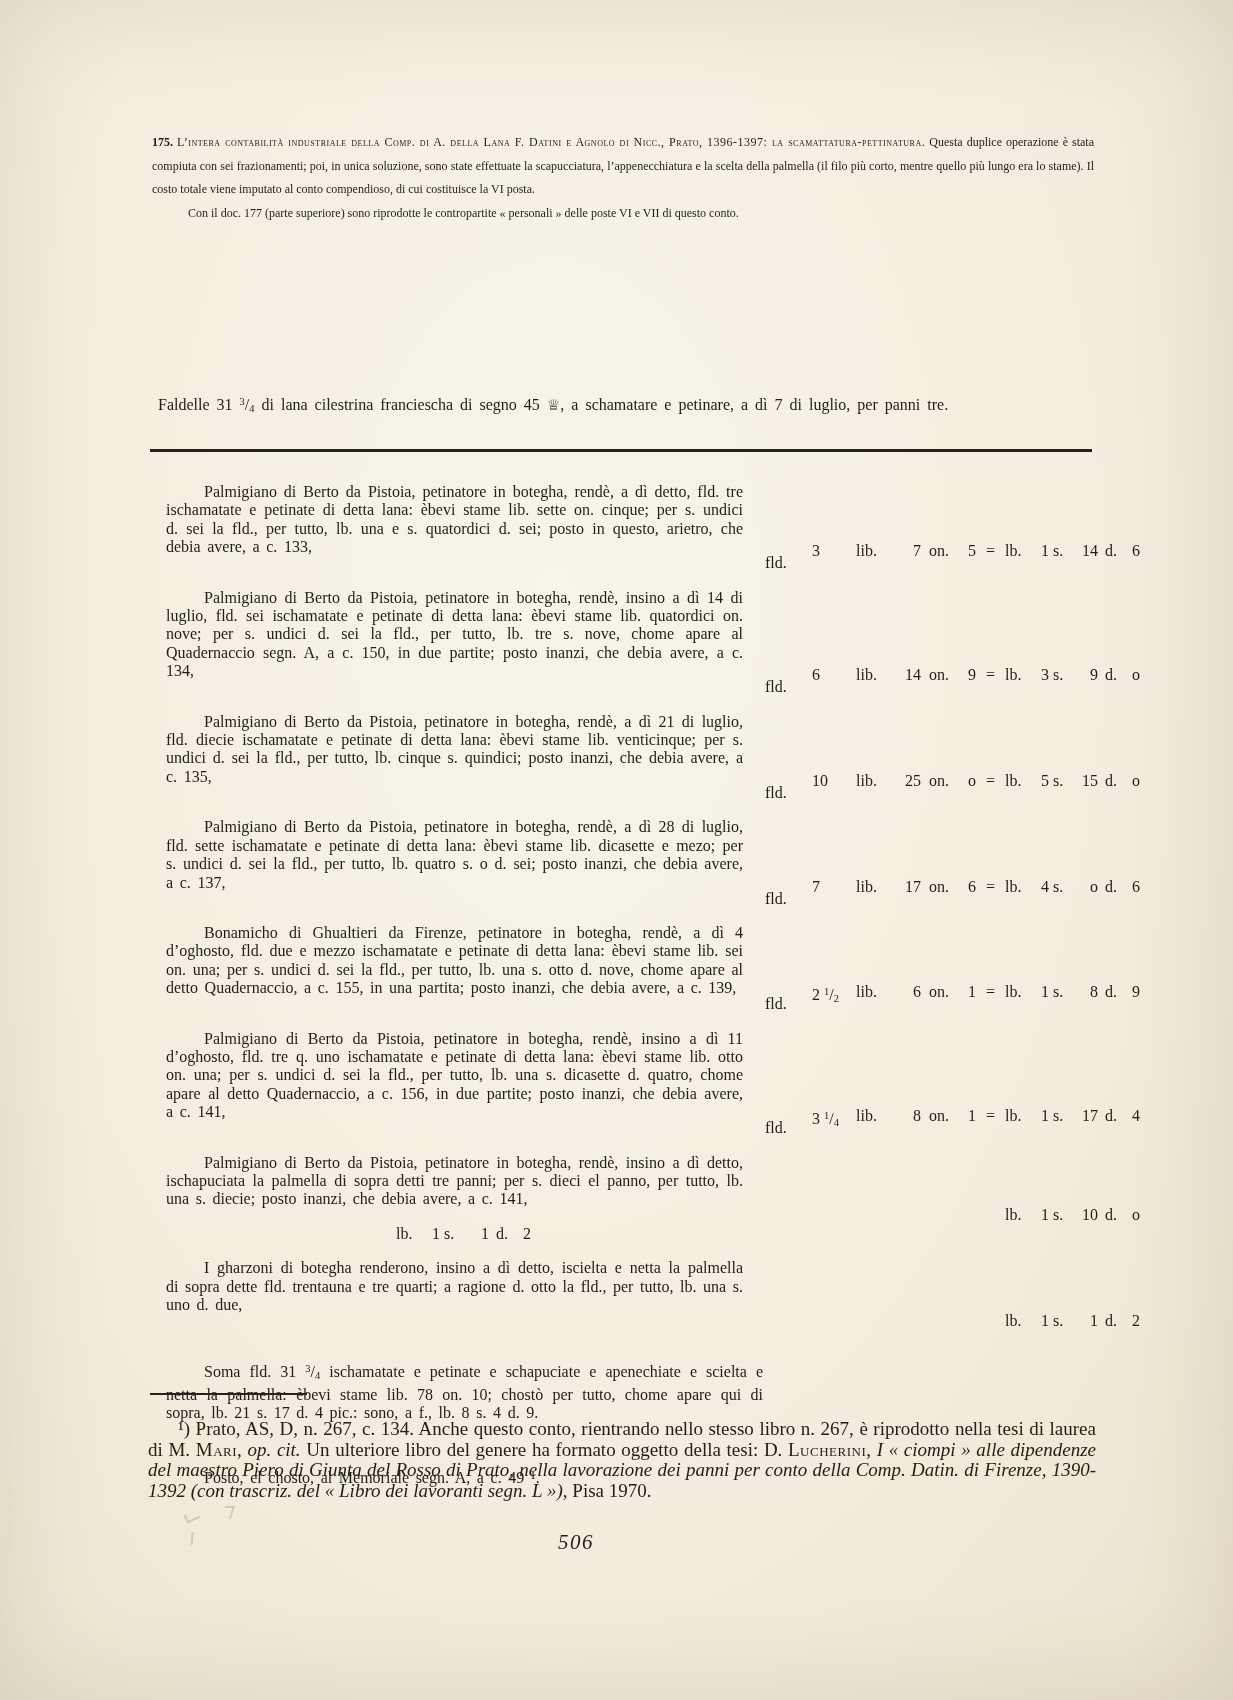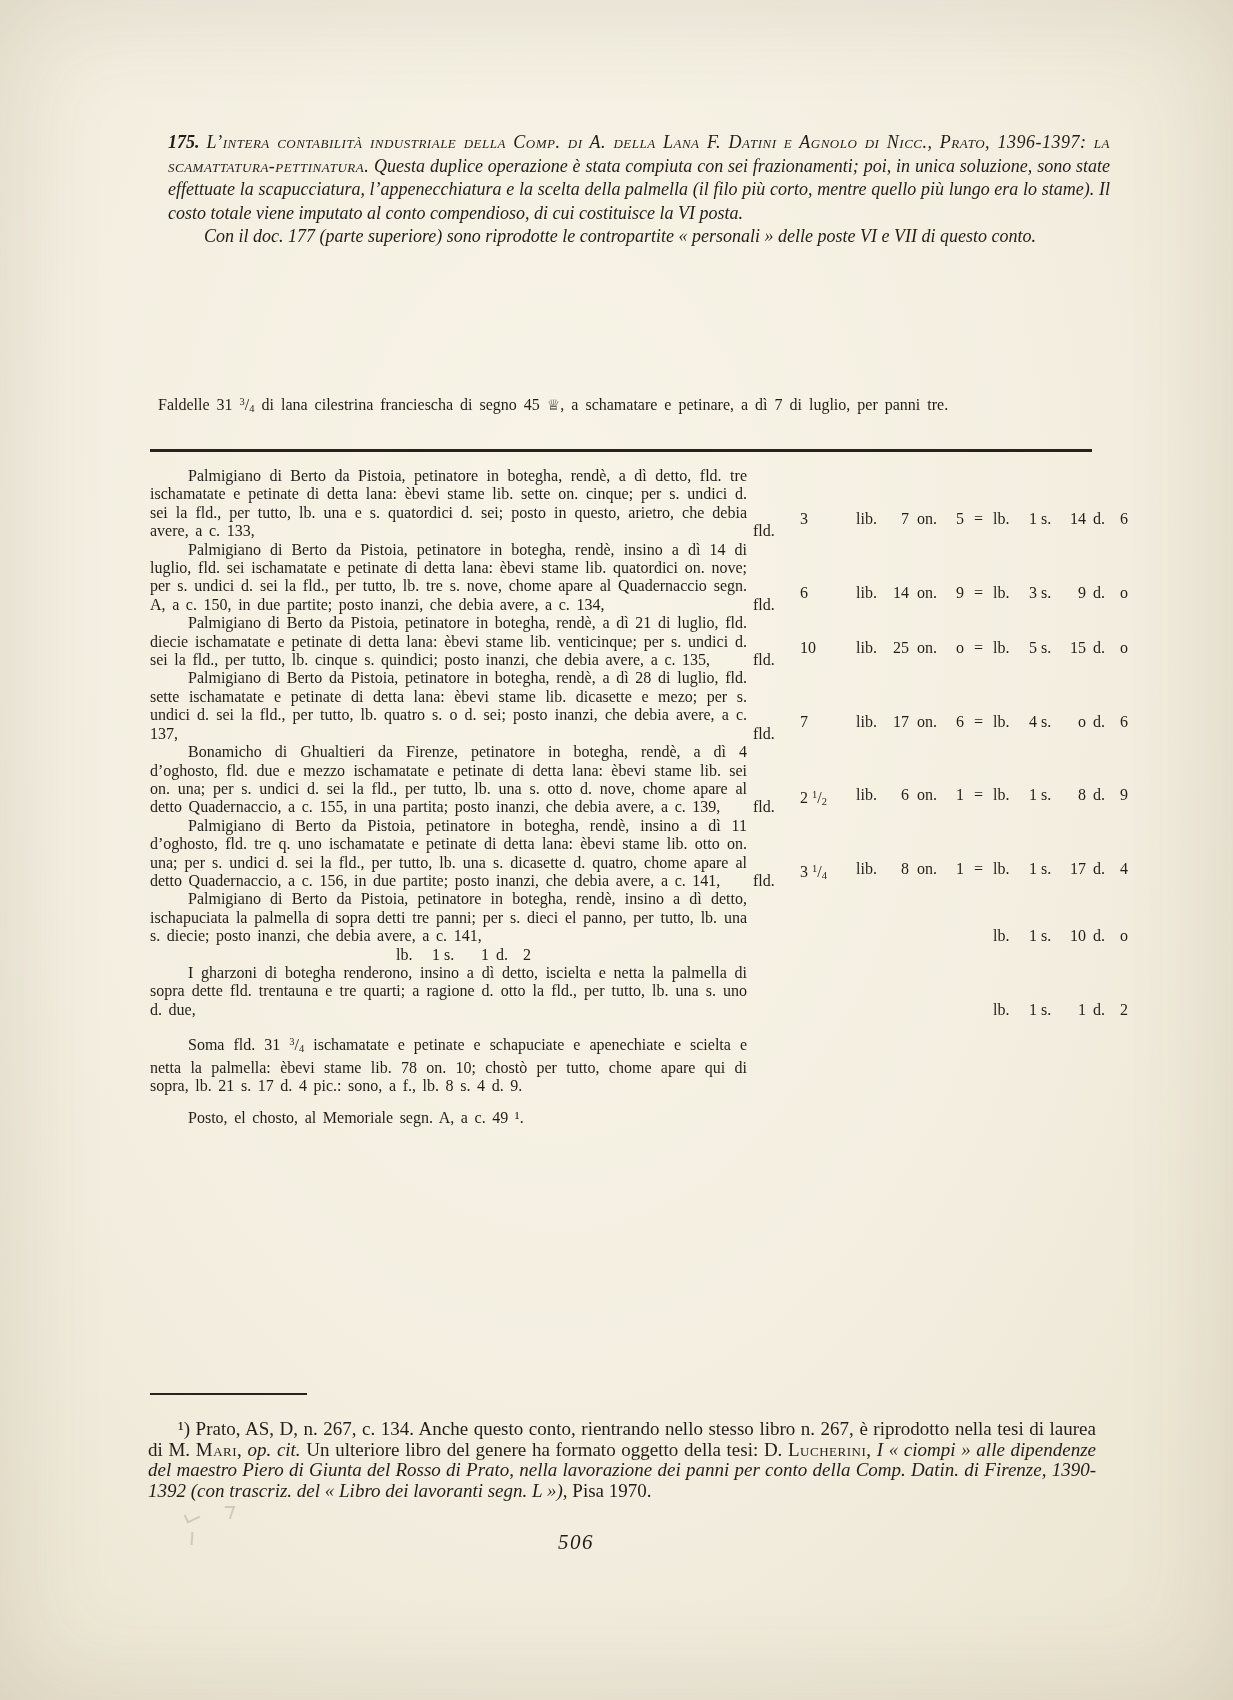--- a/index.html
+++ b/index.html
@@ -6,46 +6,46 @@
   html,body{margin:0;padding:0;}
   body{
     width:1233px;height:1700px;position:relative;overflow:hidden;
     background:radial-gradient(ellipse at 45% 35%, #f8f4e7 0%, #f3eee0 55%, #eae3cf 100%);
     color:#211e18;
     font-family:"Liberation Serif","DejaVu Serif",serif;
   }
   .vignette{position:absolute;inset:0;pointer-events:none;
     box-shadow:inset 0 0 110px rgba(90,80,50,.14);}
   
-  .header{position:absolute;left:168px;top:131px;width:942px;
-    font-size:18px;line-height:23.6px;text-align:justify;font-style:italic;}
+  .header{position:absolute;left:152px;top:131px;width:942px;
+    font-size:12px;line-height:23.6px;text-align:justify;}
   .header p{margin:0;}
   .header p.second{text-indent:36px;}
   .b{font-weight:700;}
   .sc{font-variant:small-caps;letter-spacing:.5px;}
   
   .rubric{position:absolute;left:150px;top:383px;width:945px;margin:8px;
     font-size:16px;line-height:21px;text-align:justify;
     padding-left:48px;text-indent:-48px;word-spacing:3px;}
   .mark{font-family:"DejaVu Sans",sans-serif;font-size:15px;}
   
   .rule-main{position:absolute;left:150px;top:449px;width:942px;height:3px;background:#26231c;}
   .rule-foot{position:absolute;left:150px;top:1393px;width:157px;height:2px;background:#26231c;}
   
   .entries{position:absolute;left:150px;top:467px;width:990px;}
   .entry{display:flex;align-items:flex-end;}
   .entry.spaced{margin-top:14px;}
-  .entry-text{width:597px;margin:0;text-align:justify;text-indent:38px;
+  .entry-text{width:597px;margin:16px;text-align:justify;text-indent:38px;
     font-size:16px;line-height:18.4px;word-spacing:2.6px;}
   .entry-amount{margin-left:6px;white-space:nowrap;display:flex;
     font-size:16px;line-height:18.4px;}
   .ca{display:inline-block;box-sizing:border-box;flex:none;}
   .c0{width:47px;margin-top:12px;}               
   .c1{width:44px;}               
-  .c2{width:45px;text-align:center;}               
+  .c2{width:45px;}               
   .c3{width:20px;text-align:right;}
   .c4{width:38px;padding-left:8px;}  
   .c5{width:17px;text-align:right;}
   .c6{width:29px;text-align:center;} 
   .c7{width:30px;}               
   .c8{width:14px;text-align:right;}
   .c9{width:21px;padding-left:4px;}  
   .c10{width:28px;text-align:right;}
   .c11{width:24px;padding-left:7px;} 
   .c12{width:18px;text-align:right;}

